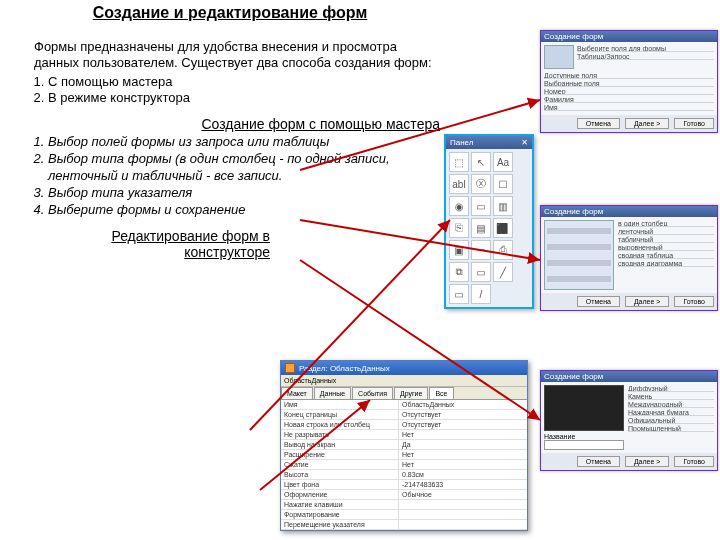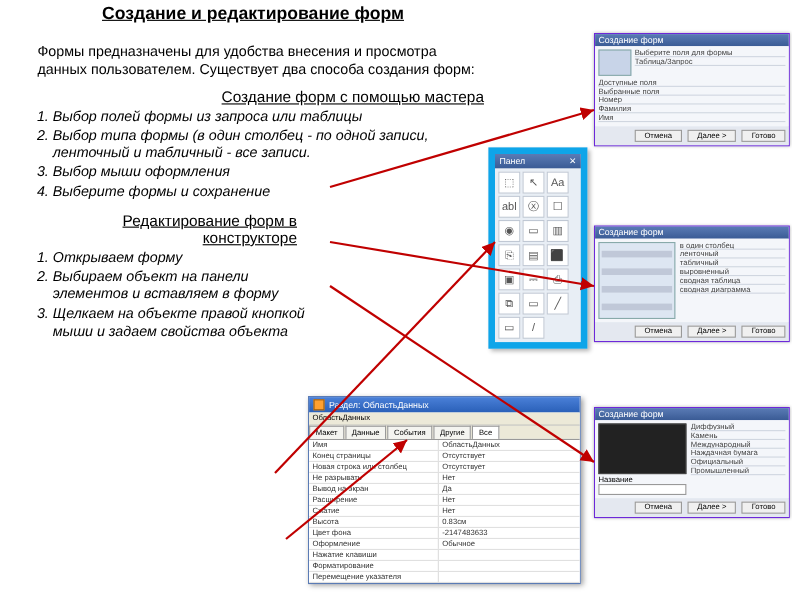--- a/index.html
+++ b/index.html
@@ -28,21 +28,21 @@
 
   
   .shot { position: absolute; border: 1px solid #6d28d9; background: #e8eef7; font-size: 7px; box-shadow: 0 0 3px rgba(0,0,0,0.3); }
   .shot-title { background: linear-gradient(#5a7bb5,#3a5b95); color: #fff; padding: 1px 3px; font-size: 8px; }
   .shot-body { background: #f4f6fa; padding: 3px; }
   .tiny-line { height: 7px; border-bottom: 1px solid #d0d6e0; margin-bottom: 1px; color: #444; overflow: hidden; white-space: nowrap; }
   .btn-row { text-align: right; padding: 3px; background: #e4e8f0; }
   .btn { display: inline-block; background: #f0f0f0; border: 1px solid #999; padding: 1px 8px; font-size: 7px; margin-left: 3px; }
 
   
-  .palette { position: absolute; left: 444px; top: 134px; width: 90px; border: 6px solid #0ea5e9; background: #e8eef5; box-shadow: 2px 2px 4px rgba(0,0,0,0.3); }
+  .palette { position: absolute; left: 444px; top: 134px; width: 90px; border: 2px solid #0ea5e9; background: #e8eef5; box-shadow: 2px 2px 4px rgba(0,0,0,0.3); }
   .palette-title { background: linear-gradient(#5a7bb5,#3a5b95); color:#fff; font-size:8px; padding:2px 4px; display:flex; justify-content:space-between; }
   .palette-grid { display:flex; flex-wrap:wrap; padding:2px; }
   .p-cell { width: 20px; height: 20px; border:1px solid #c0c8d4; background:#fff; margin:1px; display:flex; align-items:center; justify-content:center; font-size:10px; color:#555; }
 
   
   .propwin { position:absolute; left:280px; top:360px; width:248px; border:1px solid #5a7bb5; background:#fff; box-shadow:2px 2px 5px rgba(0,0,0,0.4); }
   .propwin .tb { background:linear-gradient(#4a80d8,#2a60b8); color:#fff; font-size:8px; padding:2px 4px; display:flex; align-items:center; }
   .propwin .tb .sq { width:10px;height:10px;background:#ffa030;border:1px solid #a06010;margin-right:4px; }
   .prop-toolbar { background:#ece9d8; padding:2px 3px; font-size:7px; border-bottom:1px solid #bbb; }
   .tabrow { display:flex; background:#ece9d8; font-size:7px; }
@@ -57,35 +57,34 @@
   svg.arrows { position:absolute; left:0; top:0; width:720px; height:540px; pointer-events:none; }
 </style>
 </head>
 <body>
 
 <div class="page">
 
   <div class="text-col">
     <div class="title">Создание и редактирование форм</div>
     <div class="intro">Формы предназначены для удобства внесения и просмотра данных пользователем. Существует два способа создания форм:</div>
+    <ol class="top">
+      <li>С помощью мастера</li>
+      <li>В режиме конструктора</li>
+    </ol>
 
     <div class="sub-title">Создание форм с помощью мастера</div>
     <ol class="italic">
       <li>Выбор полей формы из запроса или таблицы</li>
       <li>Выбор типа формы (в один столбец - по одной записи, ленточный и табличный - все записи.</li>
-      <li>Выбор мыши оформления</li>
+      <li>Выбор типа указателя</li>
       <li>Выберите формы и сохранение</li>
     </ol>
 
     <div class="sub-title narrow">Редактирование форм в конструкторе</div>
-    <ol class="italic narrow">
-      <li>Открываем форму</li>
-      <li>Выбираем объект на панели элементов и вставляем в форму</li>
-      <li>Щелкаем на объекте правой кнопкой мыши и задаем свойства объекта</li>
-    </ol>
   </div>
 
   <div class="palette">
     <div class="palette-title">
       <span>Панел</span>
       <span>✕</span>
     </div>
     <div class="palette-grid">
       <div class="p-cell">⬚</div>
       <div class="p-cell">↖</div>

